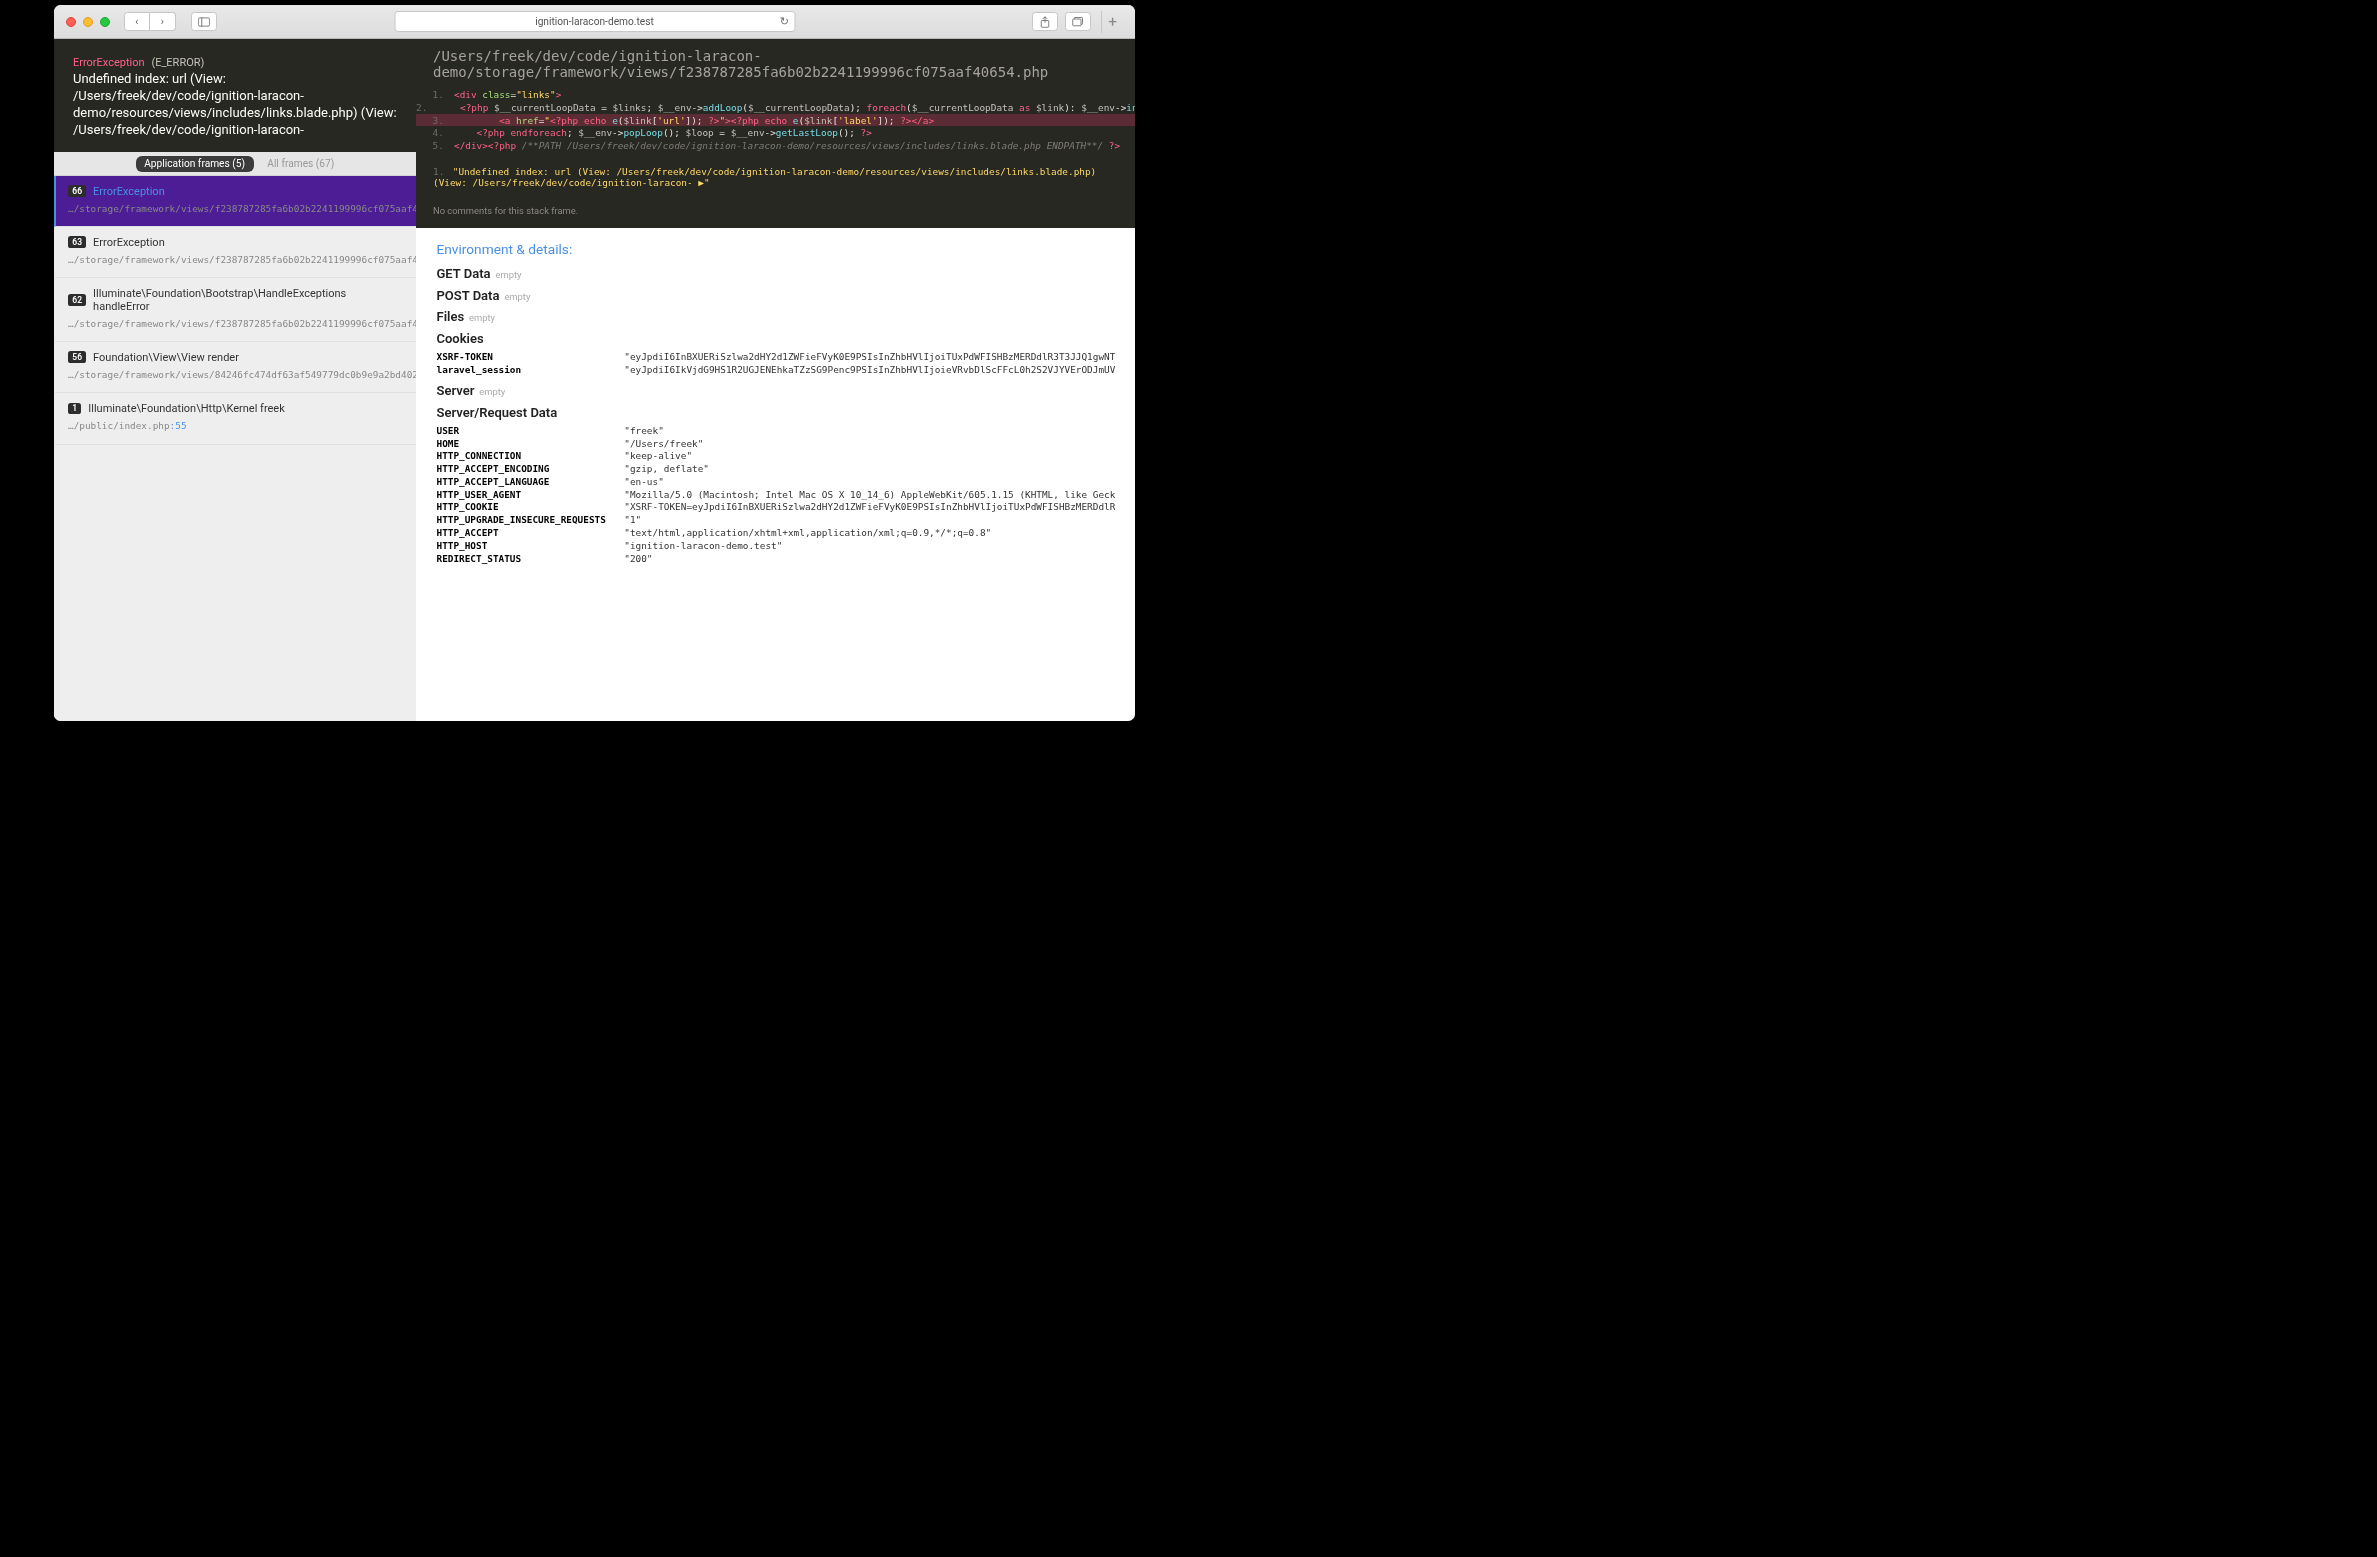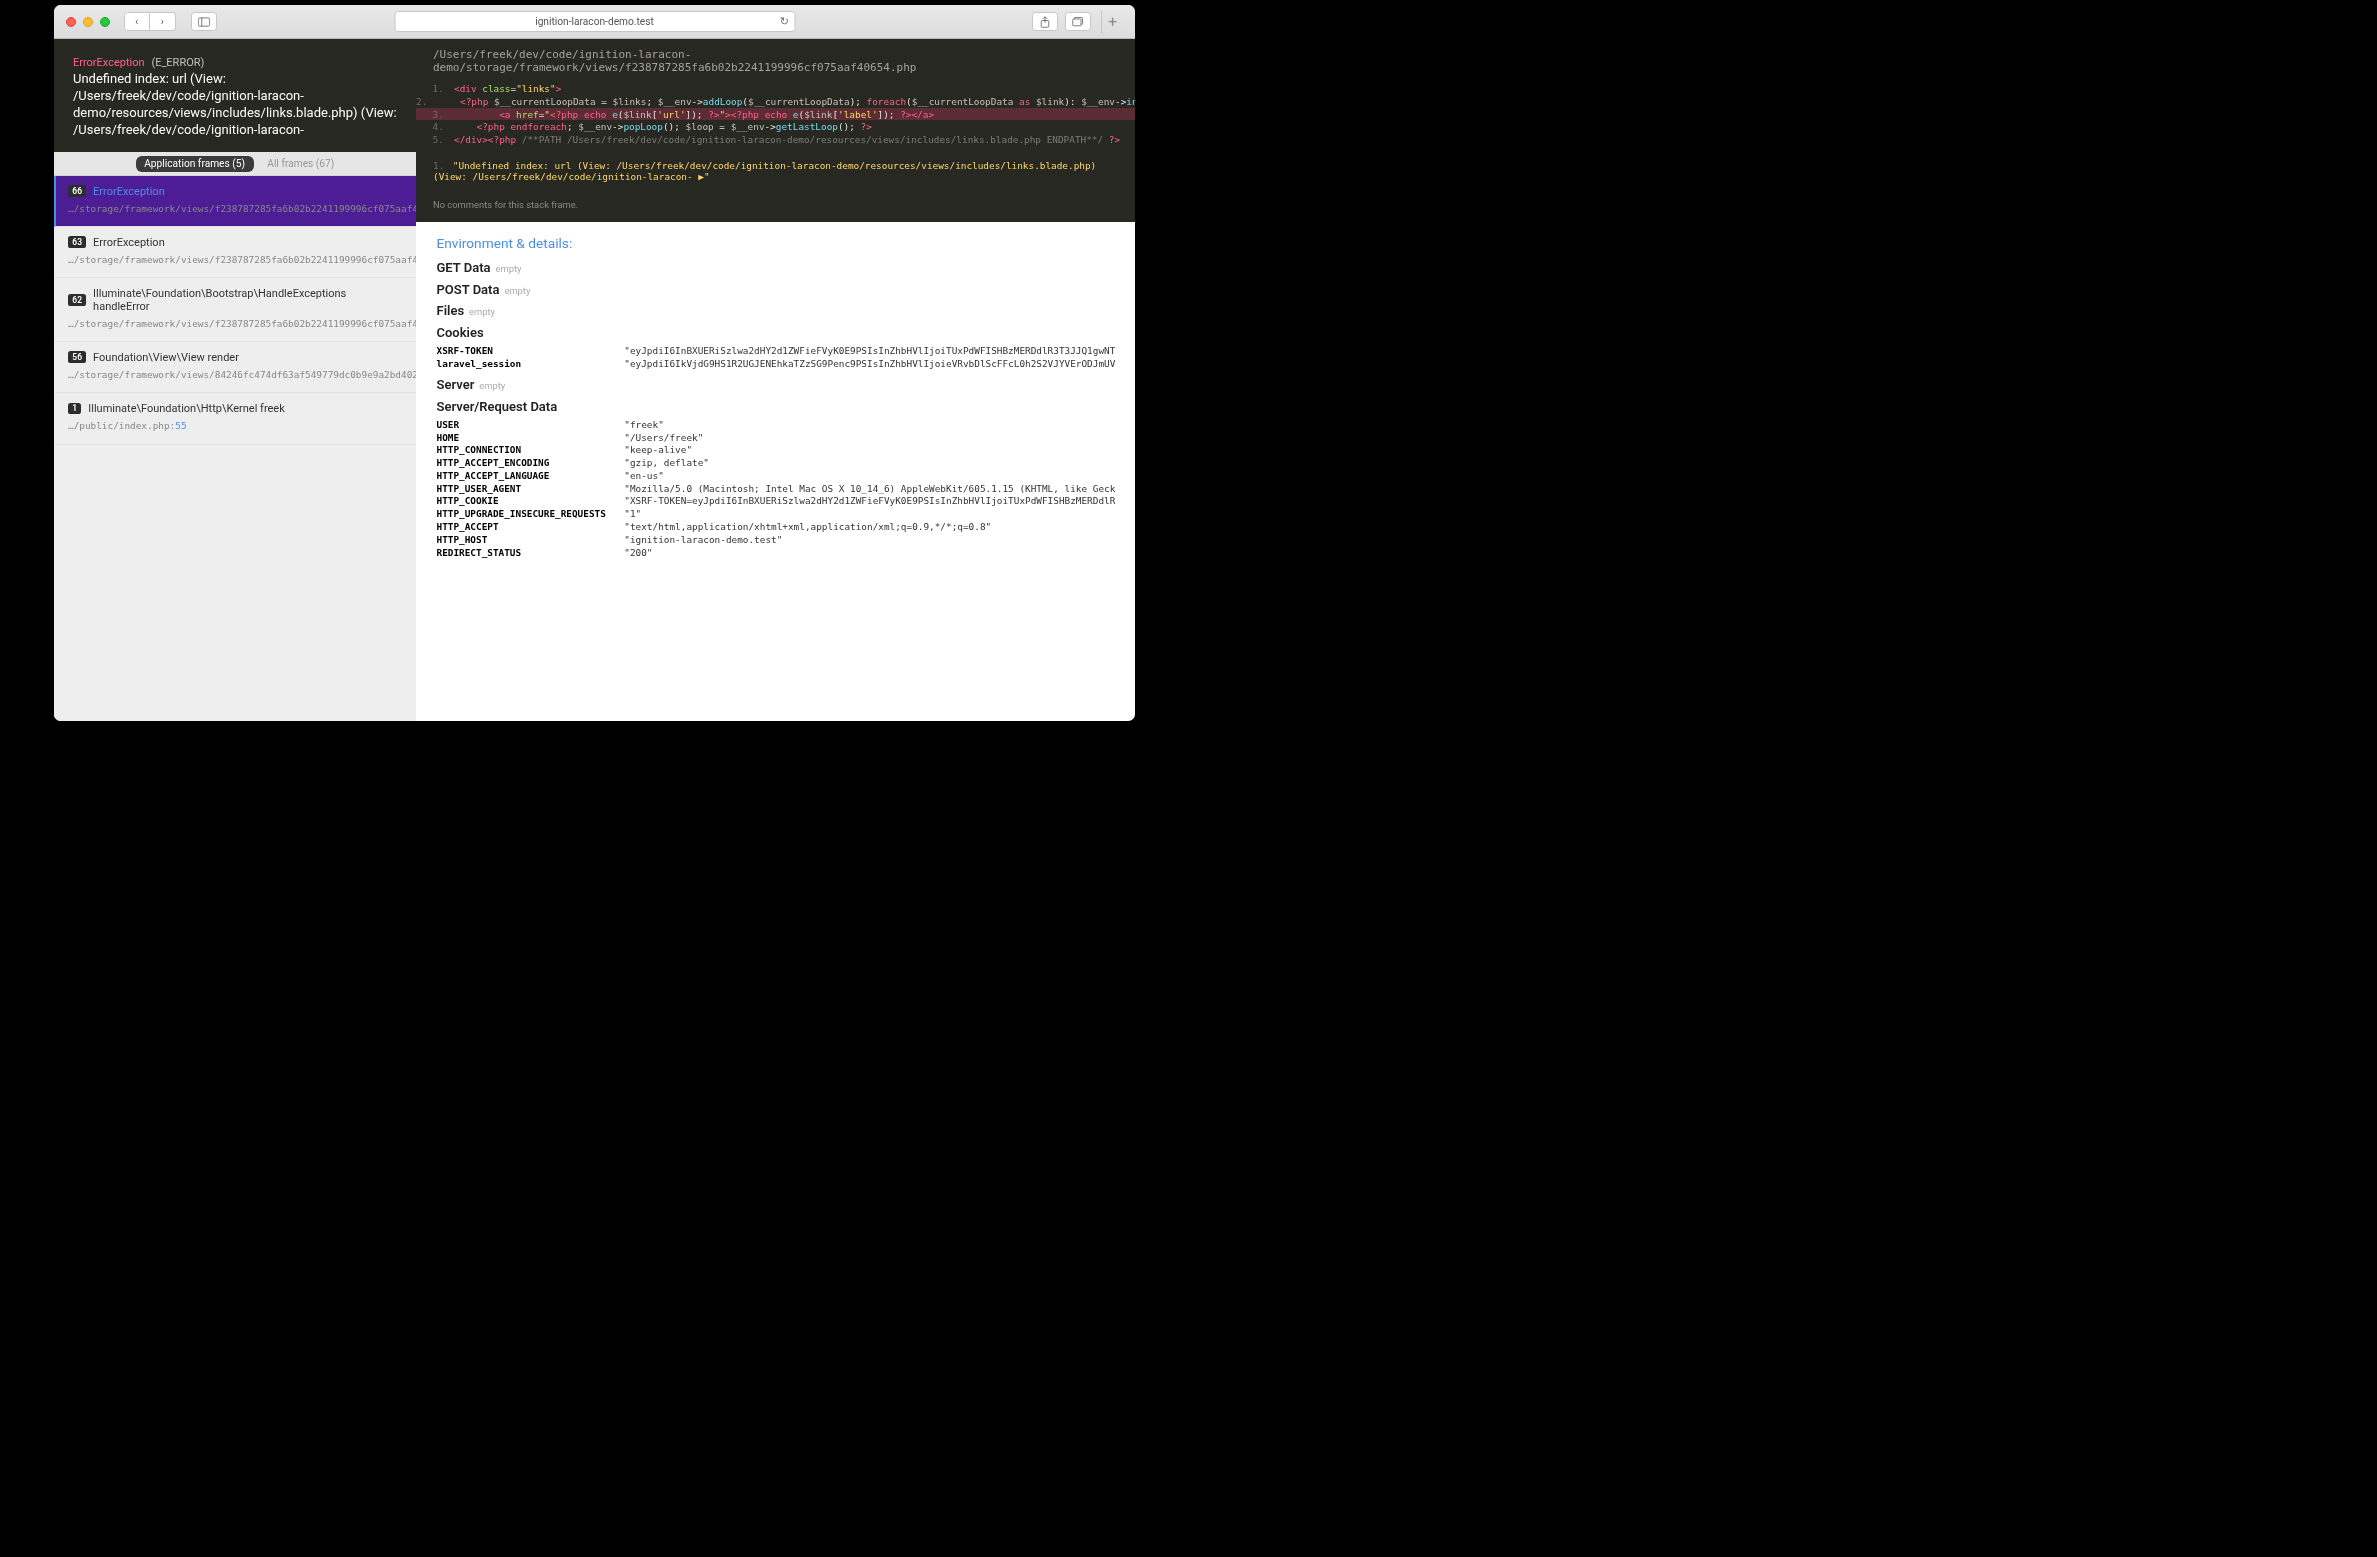--- a/index.html
+++ b/index.html
@@ -32,27 +32,27 @@
 .tab.active{background:#3b3b3b;color:#fff;padding:2.6px 8.5px;border-radius:6px}
 .frames{flex:1;overflow:auto}
 .frame{padding:8.5px 12px 10.2px;border-bottom:0.9px solid #e1e1e1;border-left:2.6px solid transparent;cursor:pointer}
 .frame.sel{background:#4c1d95;border-left-color:#4a90e2}
 .frame-top{display:flex;align-items:center;gap:6.8px;font-size:11px}
 .fnum{background:#2d2d2d;color:#fff;font-size:8.5px;padding:0.9px 4.3px;border-radius:2.6px;font-weight:600}
 .fname{color:#333}.frame.sel .fname{color:#4a90e2}
 .fpath{font-family:Menlo,Consolas,monospace;font-size:9.4px;color:#888;margin-top:4.3px;line-height:1.5}
 .fpath .ln{color:#4a90e2}
 .right{flex:1;display:flex;flex-direction:column;overflow:auto}
-.codehdr{background:#272822;padding:8.5px 17px 5.1px;font-family:Menlo,Consolas,monospace;font-size:11px;color:#a6a39a}
+.codehdr{background:#272822;padding:8.5px 17px 5.1px;font-family:Menlo,Consolas,monospace;font-size:14px;color:#a6a39a}
 .code{background:#272822;font-family:Menlo,Consolas,monospace;font-size:9.4px;padding:3.4px 0 8.5px}
 .codeline{display:flex;padding:0.9px 0}
 .codeline.hl{background:#5c2c34}
 .gut{width:38px;text-align:right;padding-right:10.2px;color:#6f6c64}
 .ctxt{color:#e6e3da;white-space:pre;flex:1}
-.kw{color:#ff6188}.tag{color:#ff6188}.attr{color:#a9dc76}.str{color:#ffd866}.var{color:#c4c1b8}.fn{color:#78dce8}.com{color:#7e7c74;}
+.kw{color:#ff6188}.tag{color:#ff6188}.attr{color:#a9dc76}.str{color:#ffd866}.var{color:#c4c1b8}.fn{color:#78dce8}.com{color:#7e7c74;font-style:italic}
 .args{background:#272822;padding:6.8px 17px;font-size:9.4px;color:#a6a39a}
 .arglist{background:#272822;padding:5.1px 17px 10.2px;font-family:Menlo,Consolas,monospace;font-size:9.4px;color:#ffd866}
 .noc{background:#272822;padding:6.8px 17px 12px;font-size:9.4px;color:#8d8a82}
 .env{background:#fff;padding:13.7px 20.5px 26px}
 .envtitle{color:#4a90e2;font-size:13.7px;margin-bottom:8.5px}
 .sect{font-size:13px;font-weight:600;color:#222;margin-top:6.8px}
 .sect .empty{font-size:9.4px;color:#aaa;font-weight:400;margin-left:1.7px}
 .kv{font-family:Menlo,Consolas,monospace;font-size:9.4px;margin-top:4.3px}
 .kv-row{display:flex;gap:6.8px;padding:0.9px 0}
 .kv-k{min-width:181px;font-weight:700}

